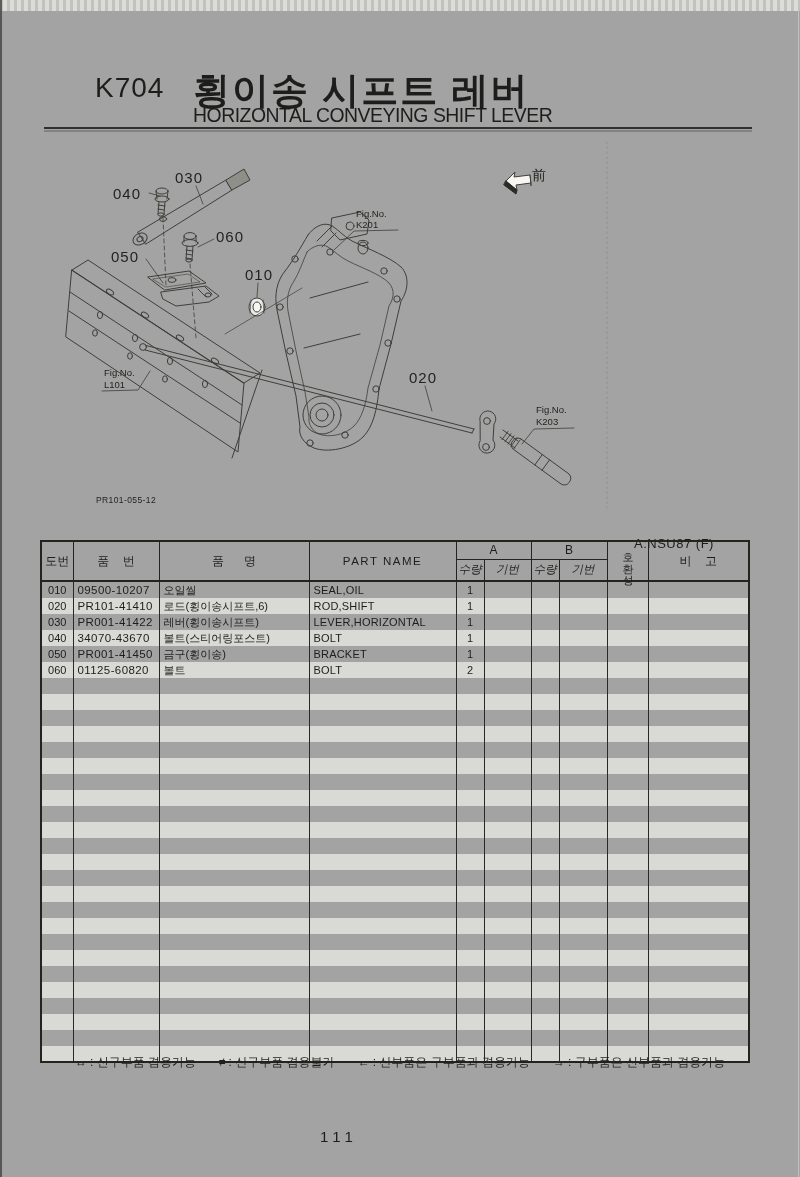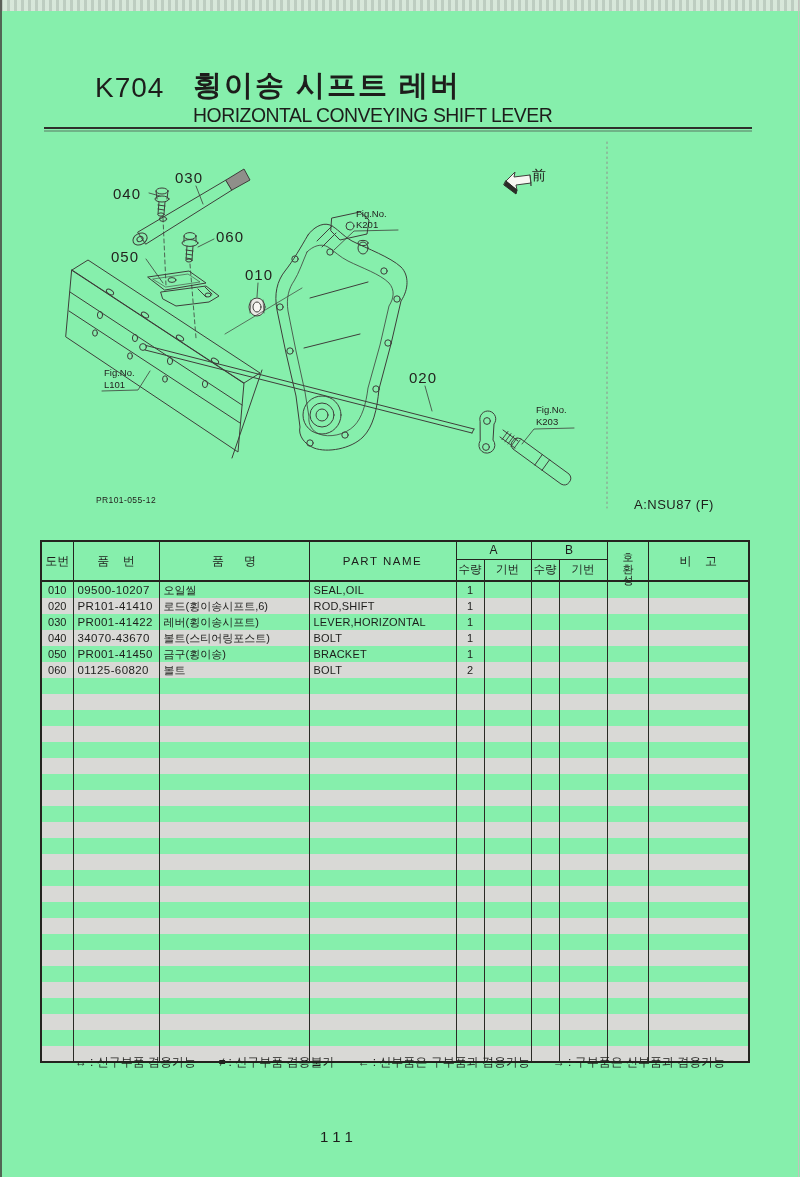--- a/index.html
+++ b/index.html
@@ -1,45 +1,45 @@
 <!DOCTYPE html>
 <html><head>
 <meta charset="utf-8">
 <style>
   html,body{margin:0;padding:0;}
   body{width:800px;height:1177px;background:#e9e9e6;font-family:"Liberation Sans","DejaVu Sans",sans-serif;color:#1d1d1b;}
-  .sheet{position:relative;width:800px;height:1177px;background:#86efac;overflow:hidden;}
+  .sheet{position:relative;width:800px;height:1177px;background:#a3a3a3;overflow:hidden;}
   .scan-top{position:absolute;top:0;left:0;right:0;height:11px;background:repeating-linear-gradient(90deg,#c7c7c4 0 3px,#e6e6e2 3px 7px);opacity:.85;}
   .scan-left{position:absolute;top:0;left:0;width:2px;height:100%;background:#43433f;opacity:.8;}
   .scan-right{position:absolute;top:0;right:1px;width:1px;height:100%;background:#c2c2bd;}
 
   
   .code{position:absolute;left:95px;top:72px;font-size:28px;letter-spacing:1px;}
-  .title-ko{position:absolute;left:193px;top:66px;font-size:29px;letter-spacing:2px;font-weight:bold;}
+  .title-ko{position:absolute;left:193px;top:66px;font-size:37px;letter-spacing:2px;font-weight:bold;}
   .title-en{position:absolute;left:193px;top:104px;font-size:20px;letter-spacing:-0.5px;transform:scaleX(.97);transform-origin:left;}
   .title-rule{position:absolute;left:44px;top:127px;width:708px;height:2px;background:#2f2f2c;box-shadow:0 3px 0 rgba(70,70,66,.35);}
 
   
   .diagram{position:absolute;left:40px;top:140px;width:575px;height:375px;}
   .diagram text{fill:#23231f;}
   .callout{font-size:15px;letter-spacing:1px;}
   .figref{font-size:9.5px;}
   .drawno{font-size:8.5px;letter-spacing:.4px;}
   .cjk{font-size:14px;}
-  .variant{position:absolute;left:634px;top:497px;font-size:13px;letter-spacing:.5px;}
+  .variant{position:absolute;left:634px;top:536px;font-size:13px;letter-spacing:.5px;}
 
   
   .parts{position:absolute;left:40px;top:540px;}
   table{border-collapse:collapse;table-layout:fixed;width:708px;background:transparent;}
   table{border:2px solid #24241f;}
   th{border:1px solid #24241f;font-weight:normal;font-size:12px;padding:0;}
   th.hspan{border-bottom:2px solid #24241f;}
   thead tr.h1{height:18px;}
   thead tr.h2{height:22px;}
-  thead tr.h2 th{border-bottom:2px solid #24241f;font-size:11.5px;}
+  thead tr.h2 th{border-bottom:2px solid #24241f;font-size:11.5px;font-style:italic;}
   th.pname{letter-spacing:1.5px;font-size:11.5px;}
   th.pre{white-space:pre;margin-top:36px;}
   th.vert{writing-mode:vertical-rl;text-orientation:upright;font-size:11px;line-height:1;letter-spacing:0;padding:1px 0;}
   tbody td{border-left:1px solid #2a2a25;border-right:1px solid #2a2a25;border-top:none;border-bottom:none;font-size:11px;line-height:16px;padding:0 4px;overflow:hidden;white-space:nowrap;}
   tbody tr{height:16px;}
   tbody tr.shaded{background:#d9d9d6;}
   td.c{text-align:center;padding:0;}
   td.pn{letter-spacing:.4px;font-size:11.5px;}
   td.ko{font-size:11px;}
   td.en{letter-spacing:.2px;}

